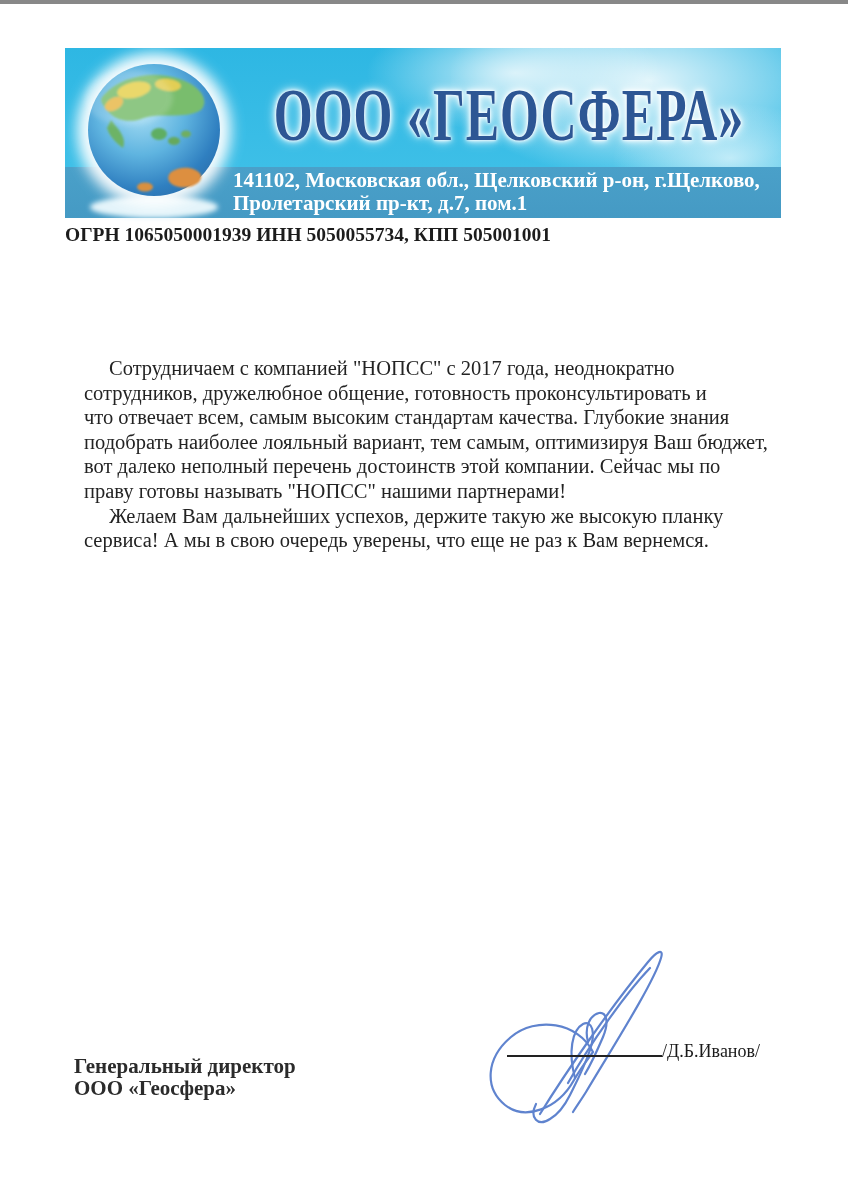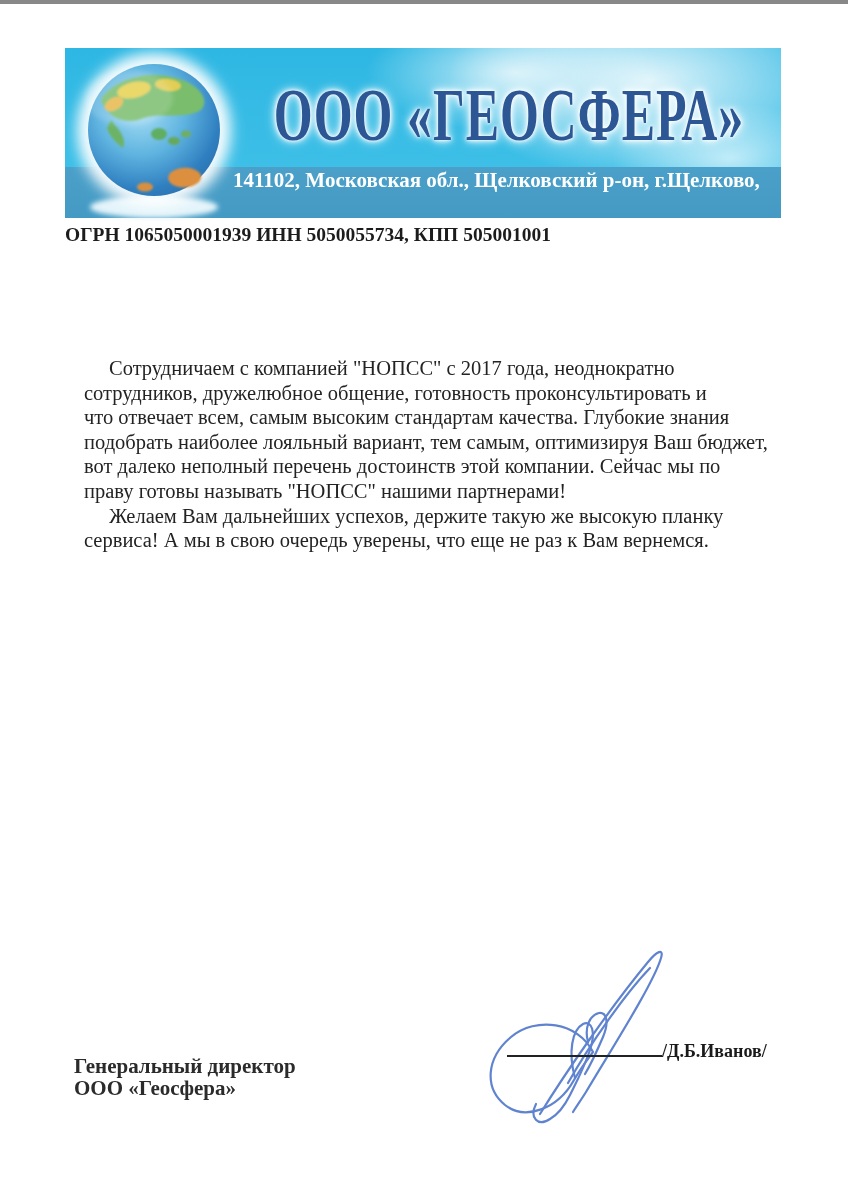--- a/index.html
+++ b/index.html
@@ -67,21 +67,21 @@
   }
   .body-line.indent{padding-left:25px;}
 
   
   .sig-title{
     position:absolute;left:74px;top:1052px;
     font-size:21px;line-height:21.5px;font-weight:bold;color:#2b2b2b;
   }
   .sig-row{
     position:absolute;left:507px;top:1035px;
-    font-size:18px;line-height:24px;font-weight:bold;color:#1a1a1a;
+    font-size:18px;line-height:24px;font-weight:normal;color:#1a1a1a;
     white-space:nowrap;
   }
   .sig-rule{
     display:inline-block;width:155px;height:14px;
     border-bottom:2px solid #222;
   }
   .autograph-svg{position:absolute;left:478px;top:916px;}
 </style>
 </head>
 <body>
@@ -128,20 +128,21 @@
         <ellipse cx="128" cy="96" rx="5" ry="3.5" fill="#6fae60"></ellipse>
         <path d="M 113 134 C 123 127 139 129 143 137 C 145 145 133 151 121 149 C 111 147 107 140 113 134 Z" fill="#dd8f3f"></path>
         <ellipse cx="87" cy="149" rx="8" ry="4.5" fill="#d89040"></ellipse>
       </g>
       <ellipse cx="71" cy="60" rx="44" ry="28" fill="#ffffff" opacity="0.16" filter="url(#pedblur)"></ellipse>
     </svg>
 
     <div class="banner-title">ООО «ГЕОСФЕРА»</div>
     <div class="banner-address">
         <div class="">141102, Московская обл., Щелковский р-он, г.Щелково,</div>
+        <div class="">Пролетарский пр-кт, д.7, пом.1</div>
       </div>
   </div>
 
   <div class="ogrn">ОГРН 1065050001939 ИНН 5050055734, КПП 505001001</div>
 
   <div class="letter-body">
       <div class="body-line indent">Сотрудничаем с компанией "НОПСС" с 2017 года, неоднократно</div>
       <div class="body-line">сотрудников, дружелюбное общение, готовность проконсультировать и</div>
       <div class="body-line">что отвечает всем, самым высоким стандартам качества. Глубокие знания</div>
       <div class="body-line">подобрать наиболее лояльный вариант, тем самым, оптимизируя Ваш бюджет,</div>

